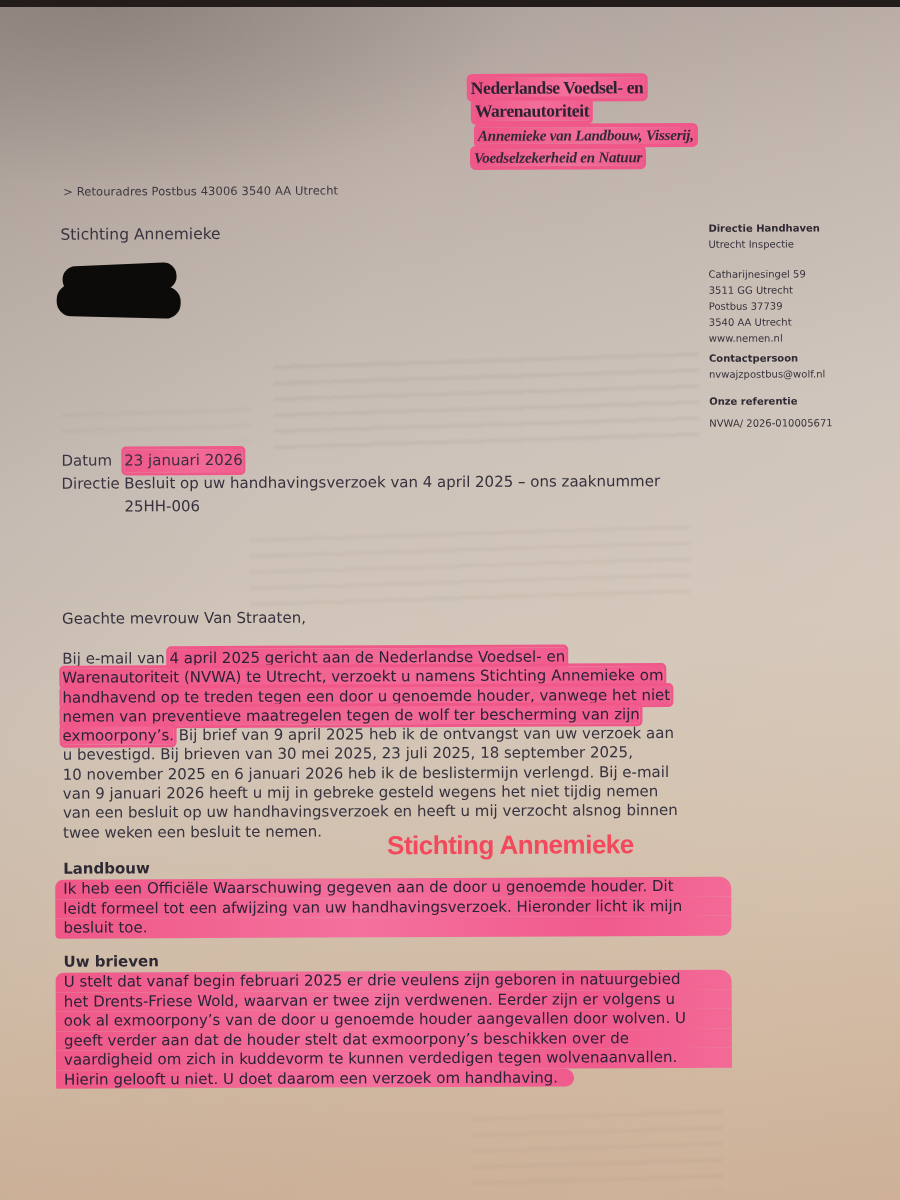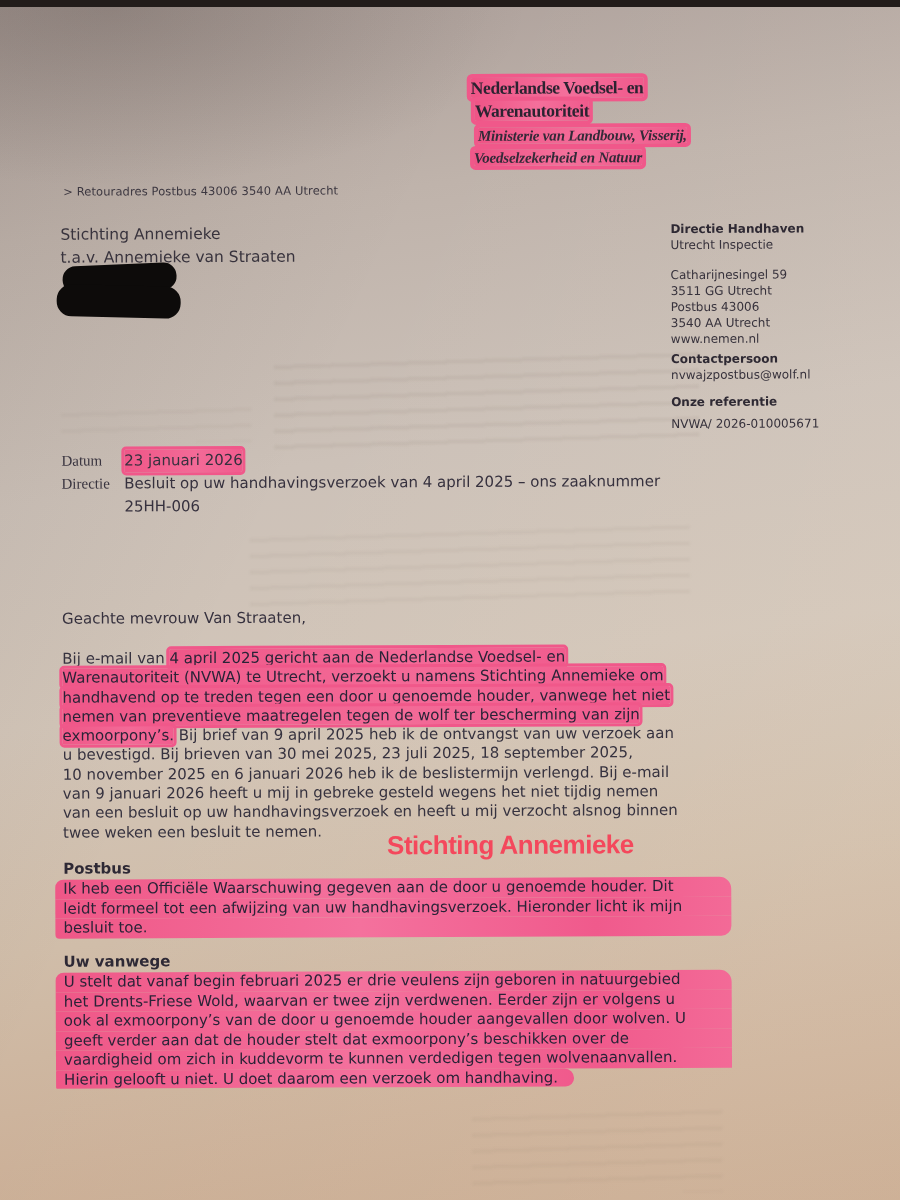--- a/index.html
+++ b/index.html
@@ -39,27 +39,27 @@
 
   
   .retour{position:absolute;left:65px;top:176px;font-size:11.5px;color:#3c3740;letter-spacing:0.1px;}
   .addressee{position:absolute;left:62px;top:215px;font-size:15.5px;line-height:22.5px;color:#38333d;}
   .redaction{position:absolute;left:58px;top:256px;width:132px;height:58px;}
   .redaction .bar{position:absolute;background:#0d0b0a;}
   .redaction .b1{left:6px;top:0;width:114px;height:27px;border-radius:13px;transform:rotate(-2.2deg);}
   .redaction .b2{left:0;top:21px;width:124px;height:32px;border-radius:15px;transform:rotate(1.6deg);}
 
   
-  .sidebar{position:absolute;left:672px;top:215px;width:185px;font-size:12px;line-height:16px;color:#37323c;}
+  .sidebar{position:absolute;left:710px;top:215px;width:185px;font-size:10px;line-height:16px;color:#37323c;}
   .sidebar .lbl{font-weight:bold;color:#2e2933;}
   .sidebar .gap14{height:14px;} .sidebar .gap4{height:4px;} .sidebar .gap11{height:11px;} .sidebar .gap6{height:6px;}
 
   
   .metarow{position:absolute;left:62px;font-size:15px;line-height:22.5px;}
-  .metarow .lab{display:inline-block;width:58px;vertical-align:top;color:#3a3540;font-family:Liberation Serif, serif;}
+  .metarow .lab{display:inline-block;width:58px;vertical-align:top;color:#3a3540;}
   .metarow .val{display:inline-block;vertical-align:top;color:#36313e;}
   .hl{background:linear-gradient(90deg,#ef5788,#f36a97 60%,#f15c8e);box-shadow:0 0 0 3px #f0588a;border-radius:2px;color:#2a2337;}
 
   
   .salutation{position:absolute;left:62px;top:601px;font-size:15px;color:#36313e;}
   .para{position:absolute;left:62px;width:656px;font-size:15px;}
   .para .line{height:19.3px;line-height:19.3px;white-space:nowrap;}
   .heading{position:absolute;left:62px;font-size:15px;font-weight:bold;color:#2e2935;}
 
   .hl-par .line{height:19.3px;line-height:19.3px;}
@@ -91,42 +91,41 @@
     <div class="content">
 
       <div class="bleed" style="left:275px;top:345px;width:425px;height:96px;"></div>
       <div class="bleed" style="left:62px;top:392px;width:190px;height:42px;opacity:.45;"></div>
       <div class="bleed" style="left:250px;top:518px;width:440px;height:82px;opacity:.55;"></div>
       <div class="bleed" style="left:470px;top:1098px;width:250px;height:88px;opacity:.5;"></div>
 
       <header class="brand">
         <div class="bl"><span class="hlb bold-l o1">Nederlandse Voedsel- en</span></div>
         <div class="bl"><span class="hlb bold-l o2">Warenautoriteit</span></div>
-        <div class="bl" style="height:22px;line-height:22px;margin-top:2px;"><span class="hlb ital-l o3">Ministerie van Landbouw, Visserij,</span></div>
+        <div class="bl" style="height:22px;line-height:22px;margin-top:2px;"><span class="hlb ital-l o3">Annemieke van Landbouw, Visserij,</span></div>
         <div class="bl" style="height:22px;line-height:22px;"><span class="hlb ital-l o4">Voedselzekerheid en Natuur</span></div>
       </header>
 
       <div class="retour">&gt; Retouradres Postbus 43006 3540 AA  Utrecht</div>
 
       <div class="addressee">
         <div>Stichting Annemieke</div>
-        <div>t.a.v. Annemieke van Straaten</div>
       </div>
       <div class="redaction">
         <div class="bar b1"></div>
         <div class="bar b2"></div>
       </div>
 
       <aside class="sidebar">
         <div class="lbl">Directie Handhaven</div>
         <div>Utrecht Inspectie</div>
         <div class="gap14"></div>
         <div>Catharijnesingel 59</div>
         <div>3511 GG  Utrecht</div>
-        <div>Postbus 43006</div>
+        <div>Postbus 37739</div>
         <div>3540 AA  Utrecht</div>
         <div>www.nemen.nl</div>
         <div class="gap4"></div>
         <div class="lbl">Contactpersoon</div>
         <div>nvwajzpostbus@wolf.nl</div>
         <div class="gap11"></div>
         <div class="lbl">Onze referentie</div>
         <div class="gap6"></div>
         <div>NVWA/ 2026-010005671</div>
       </aside>
@@ -153,28 +152,28 @@
           <div class="line"><span class="hl">exmoorpony’s.</span><span> Bij brief van 9 april 2025 heb ik de ontvangst van uw verzoek aan</span></div>
           <div class="line"><span>u bevestigd. Bij brieven van 30 mei 2025, 23 juli 2025, 18 september 2025,</span></div>
           <div class="line"><span>10 november 2025 en 6 januari 2026 heb ik de beslistermijn verlengd. Bij e-mail</span></div>
           <div class="line"><span>van 9 januari 2026 heeft u mij in gebreke gesteld wegens het niet tijdig nemen</span></div>
           <div class="line"><span>van een besluit op uw handhavingsverzoek en heeft u mij verzocht alsnog binnen</span></div>
           <div class="line"><span>twee weken een besluit te nemen.</span></div>
         </div>
 
       <div class="watermark">Stichting Annemieke</div>
 
-      <div class="heading" style="top:851px;">Postbus</div>
+      <div class="heading" style="top:851px;">Landbouw</div>
       <div class="para blk" style="top:871px;" id="besluitBlock">
           <div class="bline full"><span>Ik heb een Officiële Waarschuwing gegeven aan de door u genoemde houder. Dit</span></div>
           <div class="bline full"><span>leidt formeel tot een afwijzing van uw handhavingsverzoek. Hieronder licht ik mijn</span></div>
           <div class="bline full"><span>besluit toe.</span></div>
         </div>
 
-      <div class="heading" style="top:944px;">Uw vanwege</div>
+      <div class="heading" style="top:944px;">Uw brieven</div>
       <div class="para blk" style="top:964px;" id="verzoekBlock">
           <div class="bline full"><span>U stelt dat vanaf begin februari 2025 er drie veulens zijn geboren in natuurgebied</span></div>
           <div class="bline full"><span>het Drents-Friese Wold, waarvan er twee zijn verdwenen. Eerder zijn er volgens u</span></div>
           <div class="bline full"><span>ook al exmoorpony’s van de door u genoemde houder aangevallen door wolven. U</span></div>
           <div class="bline full"><span>geeft verder aan dat de houder stelt dat exmoorpony’s beschikken over de</span></div>
           <div class="bline full"><span>vaardigheid om zich in kuddevorm te kunnen verdedigen tegen wolvenaanvallen.</span></div>
           <div class="bline tail"><span>Hierin gelooft u niet. U doet daarom een verzoek om handhaving.</span></div>
         </div>
 
     </div>

